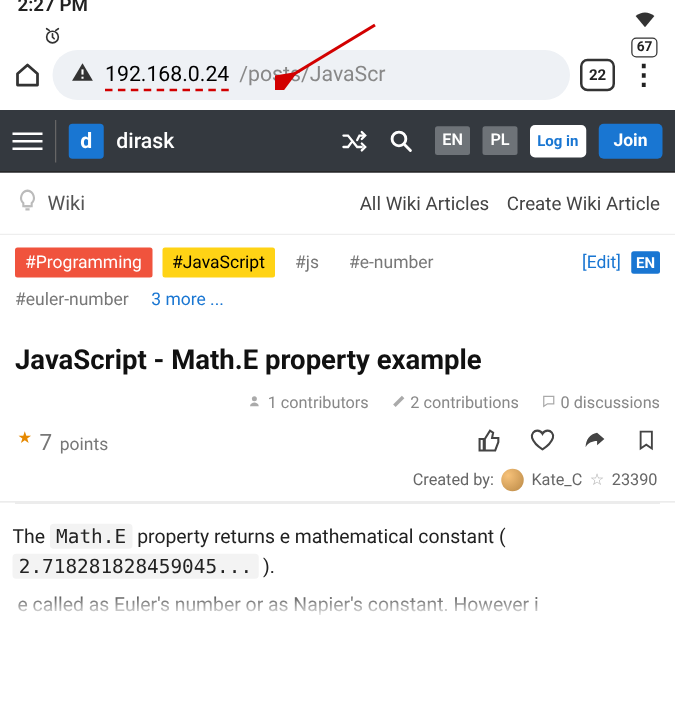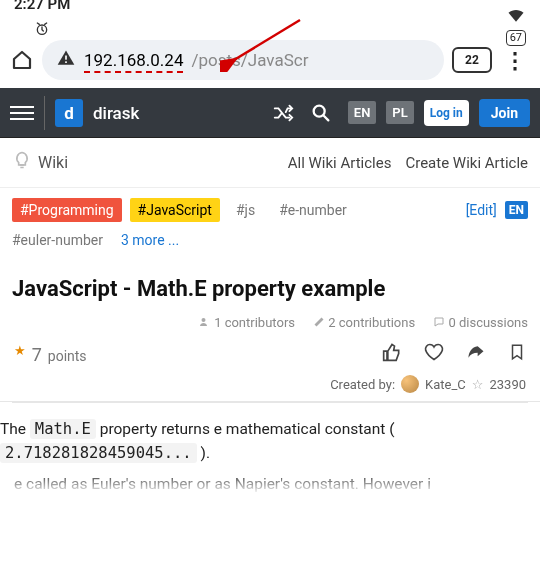--- a/index.html
+++ b/index.html
@@ -1,26 +1,26 @@
 <!DOCTYPE html>
 <html><head>
 <meta charset="utf-8">
 <style>
   * { box-sizing: border-box; margin: 0; padding: 0; }
   body { font-family: -apple-system, Roboto, sans-serif; width: 540px; height: 577px; background: #fff; position: relative; overflow: hidden; font-size: 15px; color: #222; }
   .statusbar { height: 32px; display:flex; align-items:center; justify-content:space-between; padding:0 14px; font-size:15px; font-weight:600; }
   .statusbar .left, .statusbar .right { display:flex; align-items:center; gap:8px;flex-direction:column; }
-  .battery { border:1.5px solid #333; border-radius:4px; padding:0 3px; font-size:11px; font-weight:400; line-height:14px; height:16px; display:flex; align-items:center; }
+  .battery { border:1.5px solid #333; border-radius:4px; padding:0 3px; font-size:11px; font-weight:700; line-height:14px; height:16px; display:flex; align-items:center; }
   .browserbar { height:56px; display:flex; align-items:center; gap:8px; padding:0 10px; }
   .omnibox { flex:1; background:#eef1f5; border-radius:22px; height:40px; display:flex; align-items:center; gap:8px; padding:0 14px; font-size:17px; color:#202124; overflow:hidden; }
   .omnibox .warn { font-size:18px; }
   .omnibox .ip { color:#000; position:relative; }
   .omnibox .ip::after { content:""; position:absolute; left:0; right:0; bottom:-3px; border-bottom:2px dashed #d20000; }
   .omnibox .rest { color:#888; }
-  .tabcount { width:40px; height:26px; border:2px solid #333; border-radius:6px; display:flex; align-items:center; justify-content:center; font-size:12px; font-weight:700; }
+  .tabcount { width:28px; height:26px; border:2px solid #333; border-radius:6px; display:flex; align-items:center; justify-content:center; font-size:12px; font-weight:700; }
   .vdots { font-size:22px; font-weight:700; padding:0 4px; }
   .arrow { position:absolute; top:16px; left:220px; pointer-events:none; }
   .sitehdr { background:#34393f; color:#fff; height:50px; display:flex; align-items:center; gap:10px; padding:0 10px; border-bottom:1px solid #222; }
   .hamburger { width:24px; display:flex; flex-direction:column; gap:4px; }
   .hamburger span{ height:2px; background:#fff; width:100%; }
   .divider { height:34px; width:1px; background:#666; }
   .logo-d { width:28px; height:28px; background:#1976d2; color:#fff; display:flex; align-items:center; justify-content:center; font-weight:700; border-radius:3px; font-size:17px; }
   .brand { font-size:17px; font-weight:500; }
   .sitehdr .spacer { flex:1; }
   .langbtn { background:#6e7378; color:#fff; padding:4px 6px; font-size:13px; font-weight:600; border-radius:2px; }
@@ -43,21 +43,21 @@
   .metrics { color:#888; font-size:13px; padding:4px 12px; display:flex; justify-content:flex-end; gap:18px;margin-left:44px; }
   .pointsrow { display:flex; align-items:center; justify-content:space-between; padding:8px 14px 4px; color:#777; }
   .ptsleft { display:flex; align-items:baseline; gap:6px; }
   .star { color:#e68900; font-size:13px; position:relative; top:-6px; }
   .ptsnum { font-size:18px; color:#777; }
   .ptslbl { font-size:14px; }
   .actions { display:flex; gap:22px; color:#444; font-size:19px; }
   .created { text-align:right; padding:4px 14px 8px; font-size:13px; color:#666; border-bottom:1px solid #e6e6e6; display:flex; justify-content:flex-end; align-items:center; gap:6px; }
   .avatar { width:18px; height:18px; border-radius:50%; display:inline-block; background: radial-gradient(circle at 30% 30%, #f7c27a, #b98845); }
   .divline{ height:1px; background:#e6e6e6; margin:0 12px; }
-  .body { padding:14px 0 6px; font-size:15.5px; line-height:1.55; color:#222; }
+  .body { padding:14px 10px 6px; font-size:15.5px; line-height:1.55; color:#222; }
   code.mono { font-family: ui-monospace, Menlo, monospace; background:#f3f3f3; padding:1px 5px; border-radius:3px; }
   .fade { padding:4px 14px; font-size:15.5px; color:#222; position:relative; }
   .fade::after { content:""; position:absolute; inset:0; background:linear-gradient(#fff0 0%, #fff 90%); }
   .ico { display:inline-flex; }
 </style>
 </head>
 <body>
 
 <div class="statusbar">
   <div class="left">

